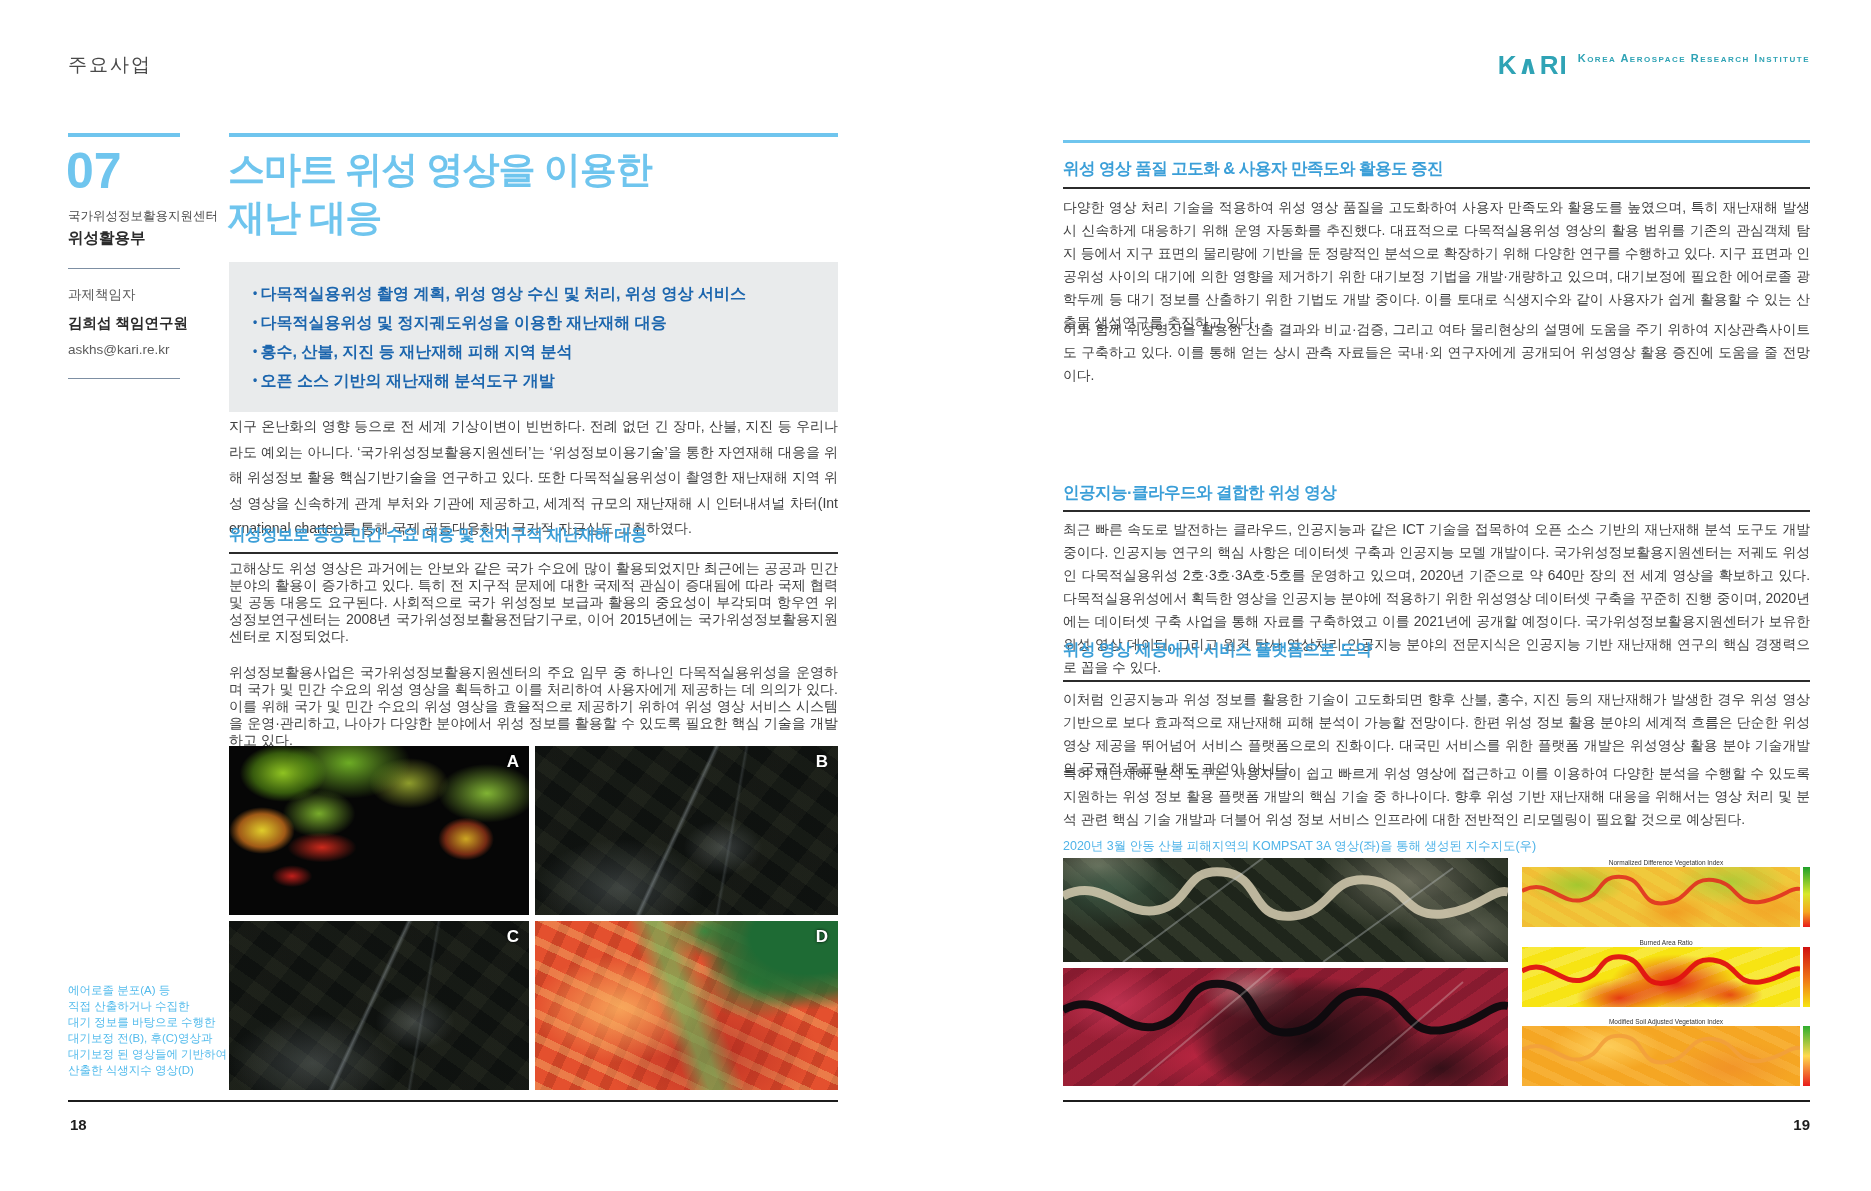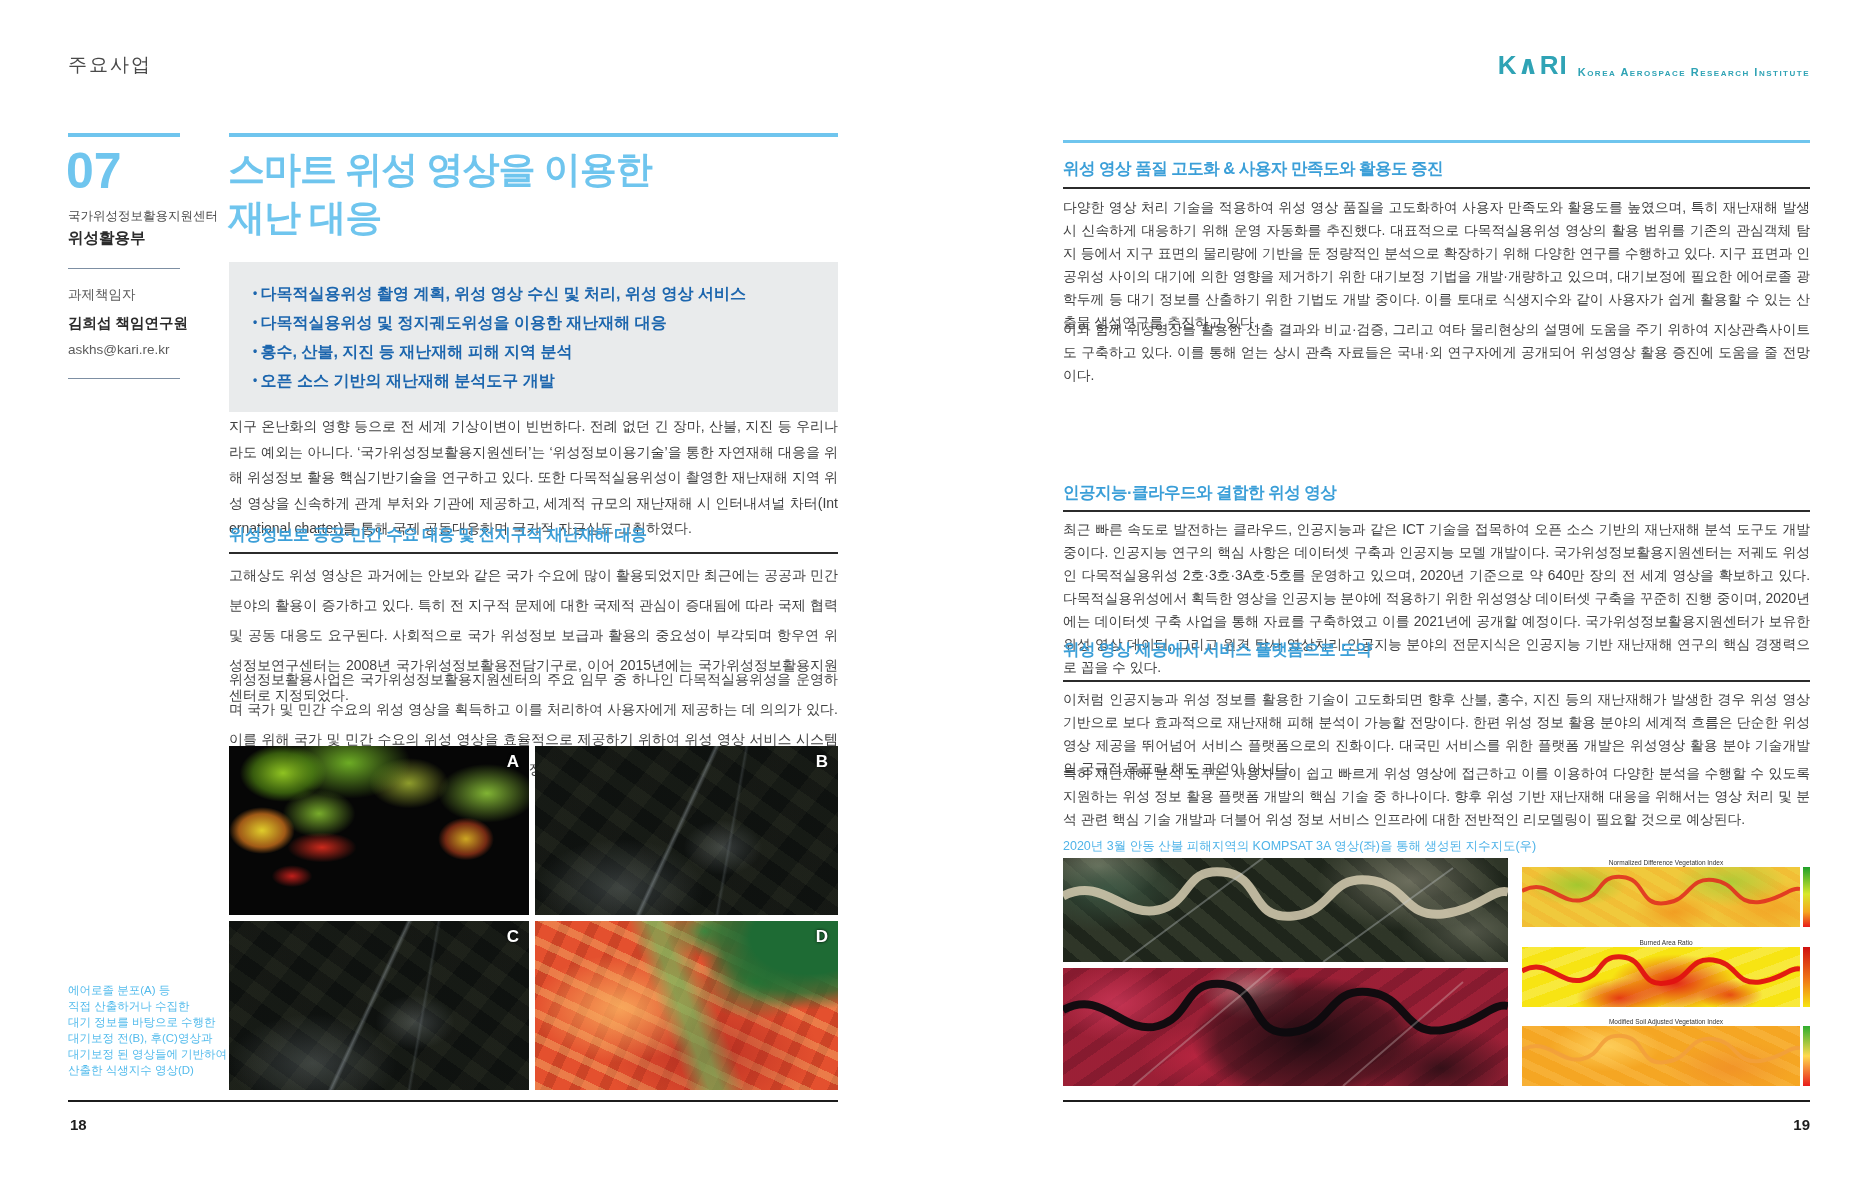--- a/index.html
+++ b/index.html
@@ -3,42 +3,42 @@
 <meta charset="utf-8">
 <style>
   html,body{margin:0;padding:0;background:#9aa0a6;}
   .sheet{
     position:relative;width:1871px;height:1191px;background:#ffffff;
     font-family:"Liberation Sans","DejaVu Sans",sans-serif;color:#3f3f3f;overflow:hidden;
   }
   .abs{position:absolute;}
   
   .crumb{left:68px;top:52px;font-size:19px;letter-spacing:2px;color:#4a4a4a;}
-  .logo{right:61px;top:52px;display:flex;align-items:flex-end;gap:10px;color:#2fa3b5;}
+  .logo{right:61px;top:52px;display:flex;align-items:flex-start;gap:10px;color:#2fa3b5;}
   .logo-mark{font-size:26px;font-weight:bold;letter-spacing:1px;line-height:1;}
   .logo-sub{font-size:11px;font-weight:bold;letter-spacing:1.5px;font-variant:small-caps;text-transform:capitalize;}
   
   .sb-rule{left:68px;top:133px;width:112px;height:4px;background:#6fc5ee;}
   .sb-num{left:66px;top:146px;font-size:50px;font-weight:bold;color:#6fc5ee;line-height:1;}
   .sb-center{left:68px;top:208px;font-size:12.5px;color:#4a4a4a;}
   .sb-dept{left:68px;top:228px;font-size:15.5px;font-weight:bold;color:#2b2b2b;}
   .sb-line1{left:68px;top:268px;width:112px;height:1px;background:#7d8fa3;}
   .sb-role{left:68px;top:286px;font-size:13.5px;color:#5a5a5a;}
   .sb-mgr{left:68px;top:314px;font-size:14.5px;font-weight:bold;color:#2b2b2b;}
   .sb-mail{left:68px;top:342px;font-size:13.5px;color:#5a5a5a;}
   .sb-line2{left:68px;top:378px;width:112px;height:1px;background:#7d8fa3;}
   .sb-caption{left:68px;top:982px;font-size:11.5px;line-height:16px;color:#53bbec;}
   
   .lm-rule{left:229px;top:133px;width:609px;height:4px;background:#6fc5ee;}
   .lm-title{left:228px;top:146px;width:609px;font-size:37px;line-height:48px;font-weight:bold;color:#6fc5ee;letter-spacing:-1px;}
   .lm-box{left:229px;top:262px;width:561px;padding:17px 24px;background:#e9ebec;}
   .lm-box li{list-style:none;font-size:16px;line-height:28px;font-weight:bold;color:#1c66ae;}
   .lm-box li::before{content:"• ";font-size:12px;vertical-align:2px;}
   .lm-box ul{margin:0;padding:0;}
-  .para{width:609px;font-size:14px;line-height:30px;text-align:justify;word-break:break-all;color:#3f3f3f;}
+  .para{width:609px;font-size:14px;line-height:17px;text-align:justify;word-break:break-all;color:#3f3f3f;}
   .lm-intro{left:229px;top:414px;line-height:25.5px;}
   .sec-h{font-size:16.5px;font-weight:bold;color:#3b9fd8;letter-spacing:-0.5px;}
   .lm-h1{left:229px;top:524px;}
   .lm-hr1{left:229px;top:552px;width:609px;height:2px;background:#2b2b2b;}
   .lm-p1{left:229px;top:560px;}
   .lm-p2{left:229px;top:664px;}
   
   .fig-grid{left:229px;top:746px;width:609px;display:grid;grid-template-columns:300px 303px;grid-template-rows:169px 169px;gap:6px;}
   .fig{position:relative;overflow:hidden;}
   .fig-label{position:absolute;top:6px;right:10px;color:#ffffff;font-weight:bold;font-size:17px;text-shadow:0 0 3px #000;}

